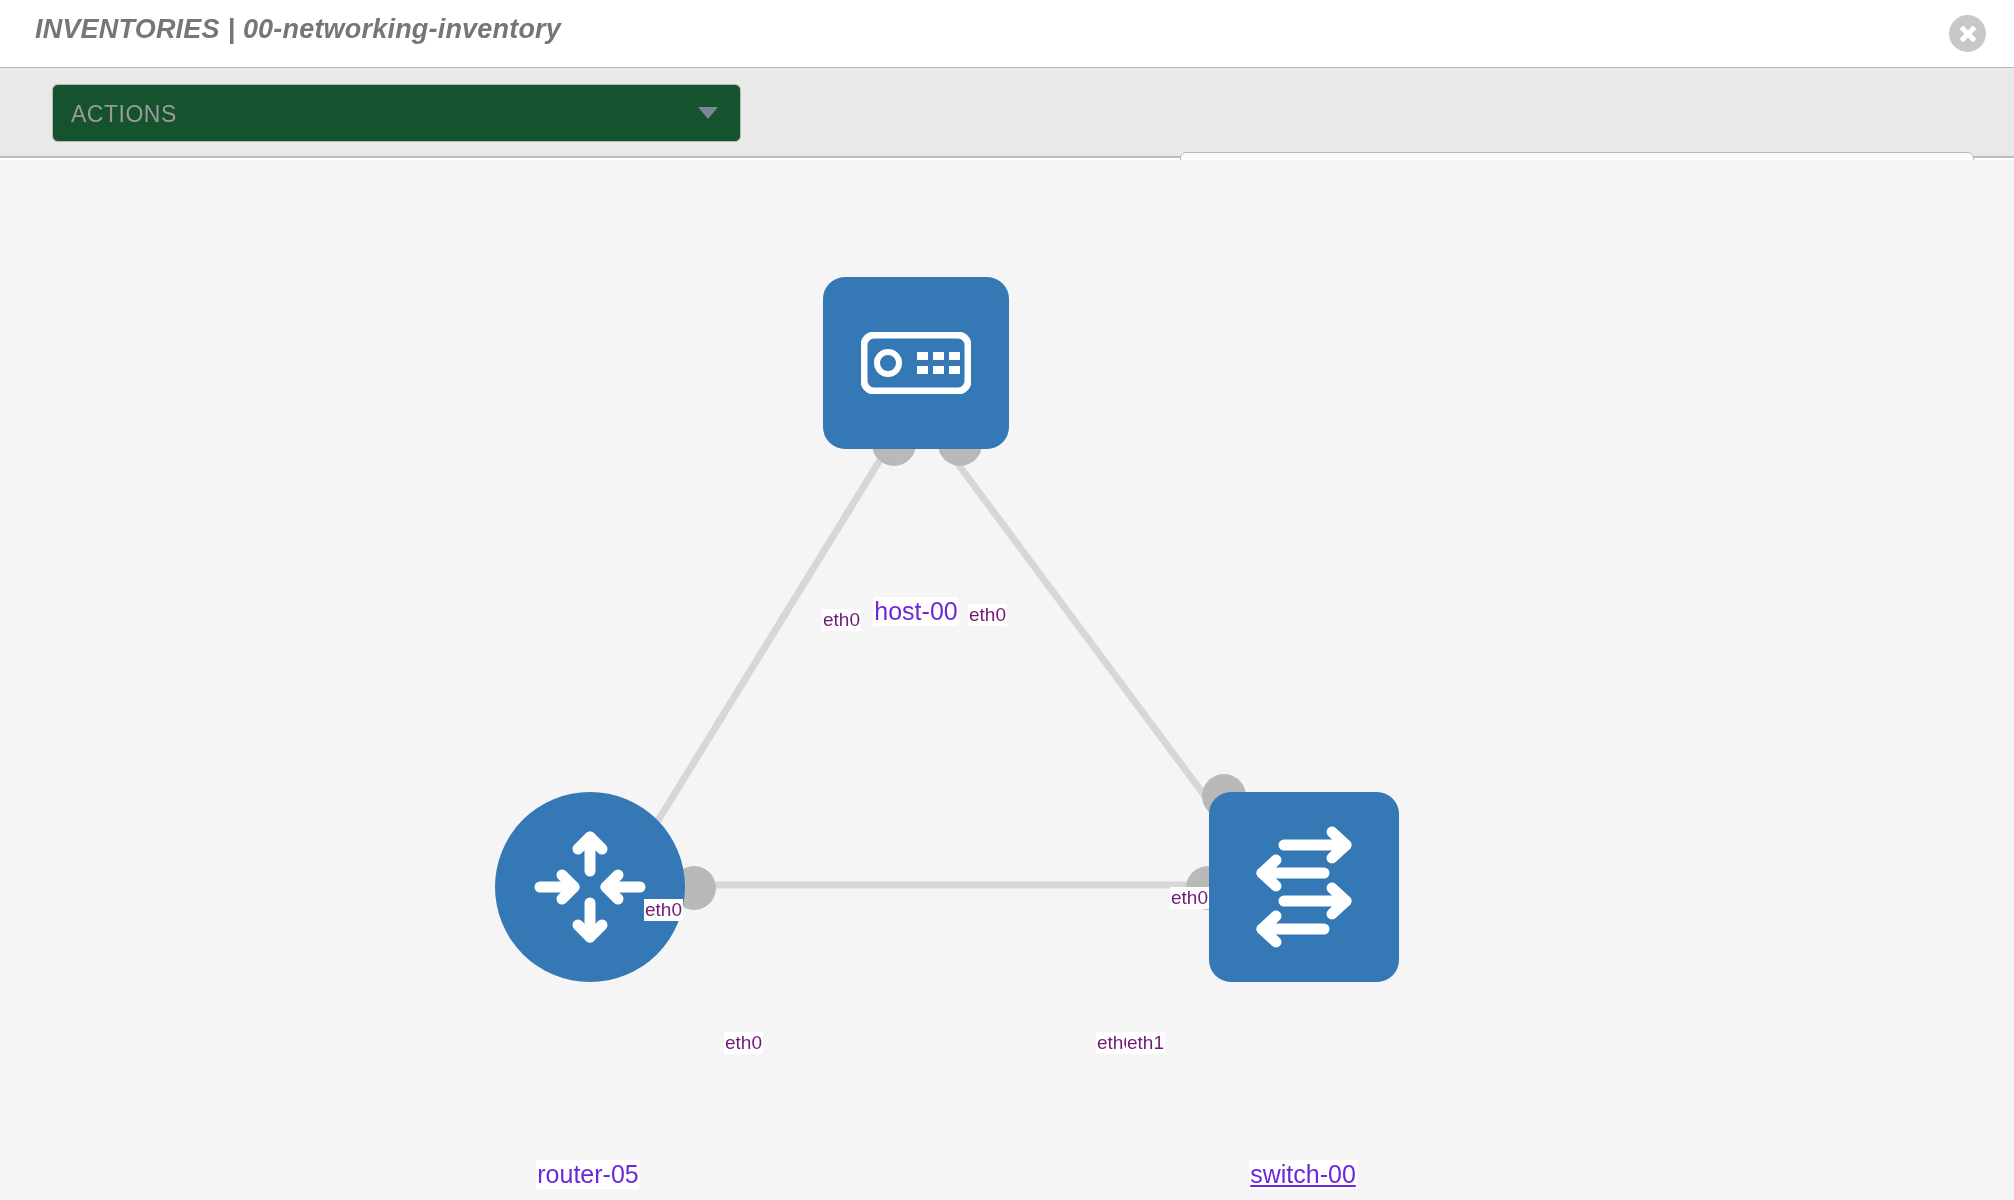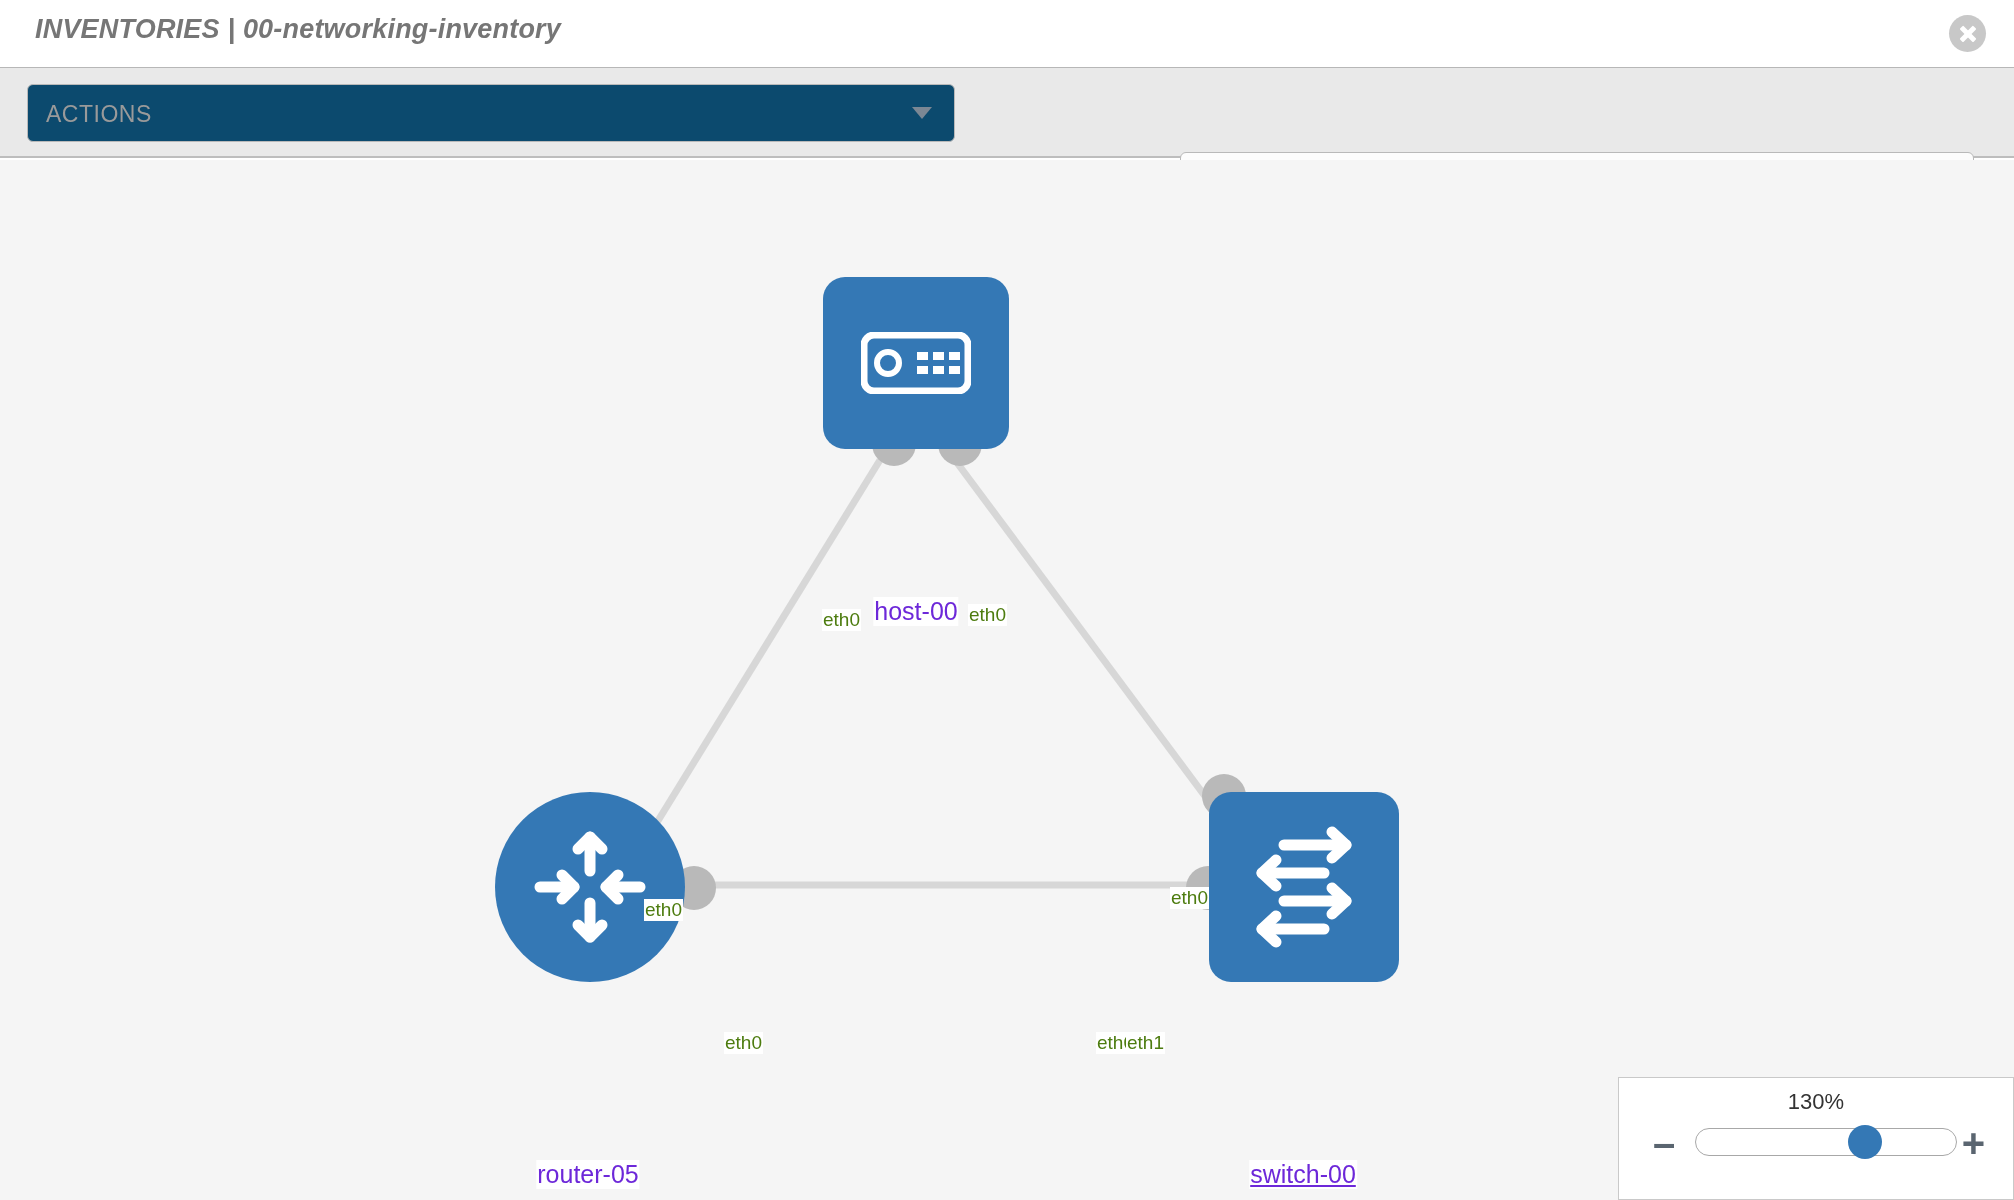--- a/index.html
+++ b/index.html
@@ -57,23 +57,23 @@
   
   .toolbar {
     position: absolute;
     left: 0; top: 68px;
     width: 2014px; height: 90px;
     background: #e9e9e9;
     border-bottom: 2px solid #bdbdbd;
   }
   .actions-select {
     position: absolute;
-    left: 27px; top: 16px;
-    width: 928px; height: 58px;
-    background: #0c4a6e;
+    left: 52px; top: 16px;
+    width: 689px; height: 58px;
+    background: #14532d;
     border: 1px solid #b9b9b9;
     border-radius: 6px;
     cursor: pointer;
   }
   .actions-select .sel-label {
     position: absolute;
     left: 18px; top: 16px;
     font-size: 23px;
     color: #9a9a9a;
     letter-spacing: 0.5px;
@@ -146,21 +146,21 @@
     color: #6d28d9;
     background: #ffffff;
     white-space: nowrap;
     transform: translateX(-50%);
     padding: 0 1px;
   }
 
   .edge-label {
     position: absolute;
     font-size: 19px;
-    color: #4d7c0f;
+    color: #701a75;
     background: #ffffff;
     white-space: nowrap;
     padding: 0 1px;
     line-height: 1.15;
   }
 
   .port {
     position: absolute;
     width: 44px; height: 44px;
     border-radius: 50%;
@@ -325,22 +325,14 @@
     <div class="edge-label" style="left:822px; top:449px;">eth0</div>
     <div class="edge-label" style="left:968px; top:444px;">eth0</div>
     <div class="edge-label" style="left:644px; top:739px;">eth0</div>
     <div class="edge-label" style="left:1170px; top:727px;">eth0</div>
     <div class="edge-label" style="left:724px; top:872px;">eth0</div>
     <div class="edge-label" style="left:1096px; top:872px;">eth0</div>
     <div class="edge-label" style="left:1118px; top:872px;margin-left:8px;">eth1</div>
 
   </div>
 
-  <div class="zoom-panel">
-    <div class="zoom-value">130%</div>
-    <div class="zoom-minus">–</div>
-    <div class="zoom-track">
-      <div class="zoom-thumb" id="zoom-thumb" style="left: 65%;"></div>
-    </div>
-    <div class="zoom-plus">+</div>
-  </div>
 
 </div>
 
 </body></html>

